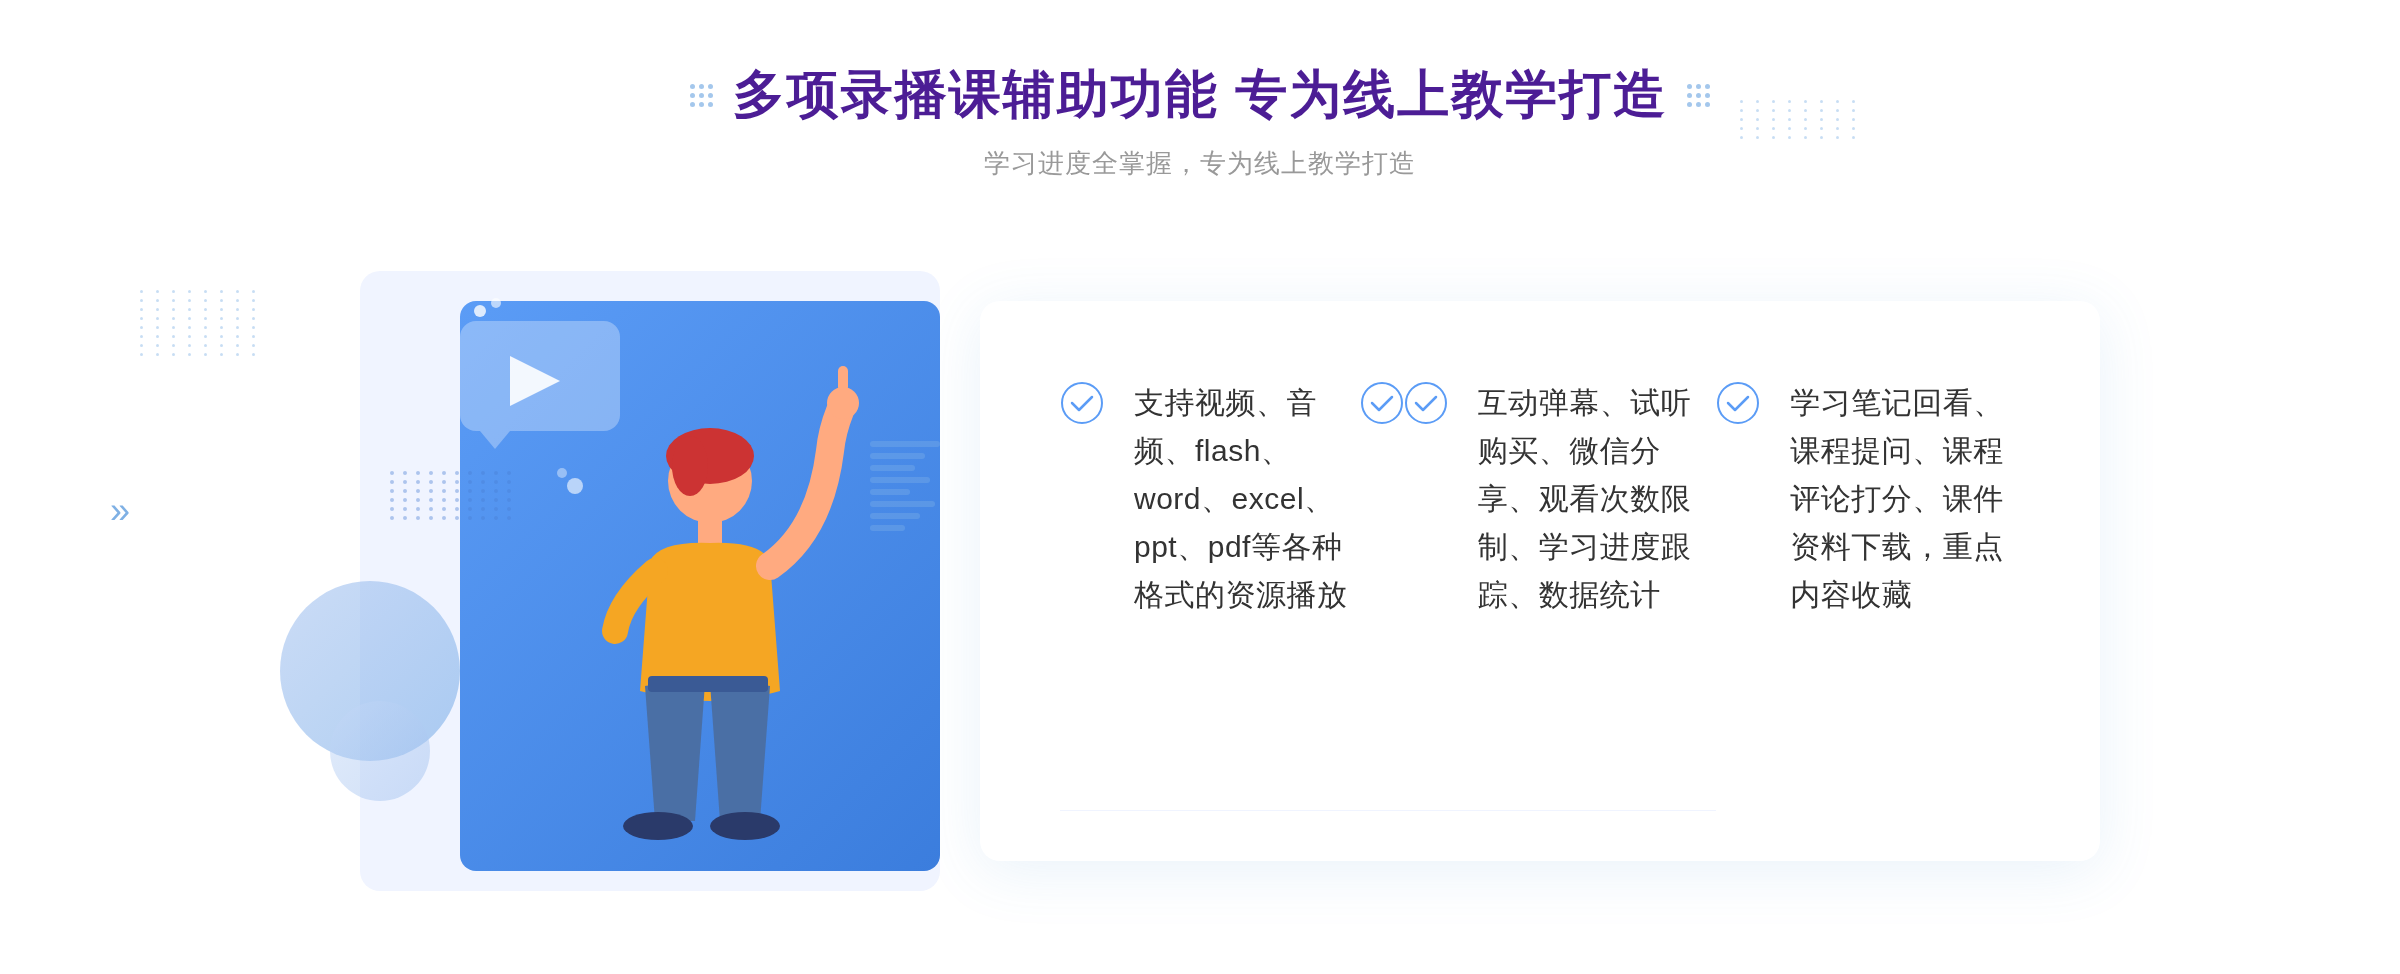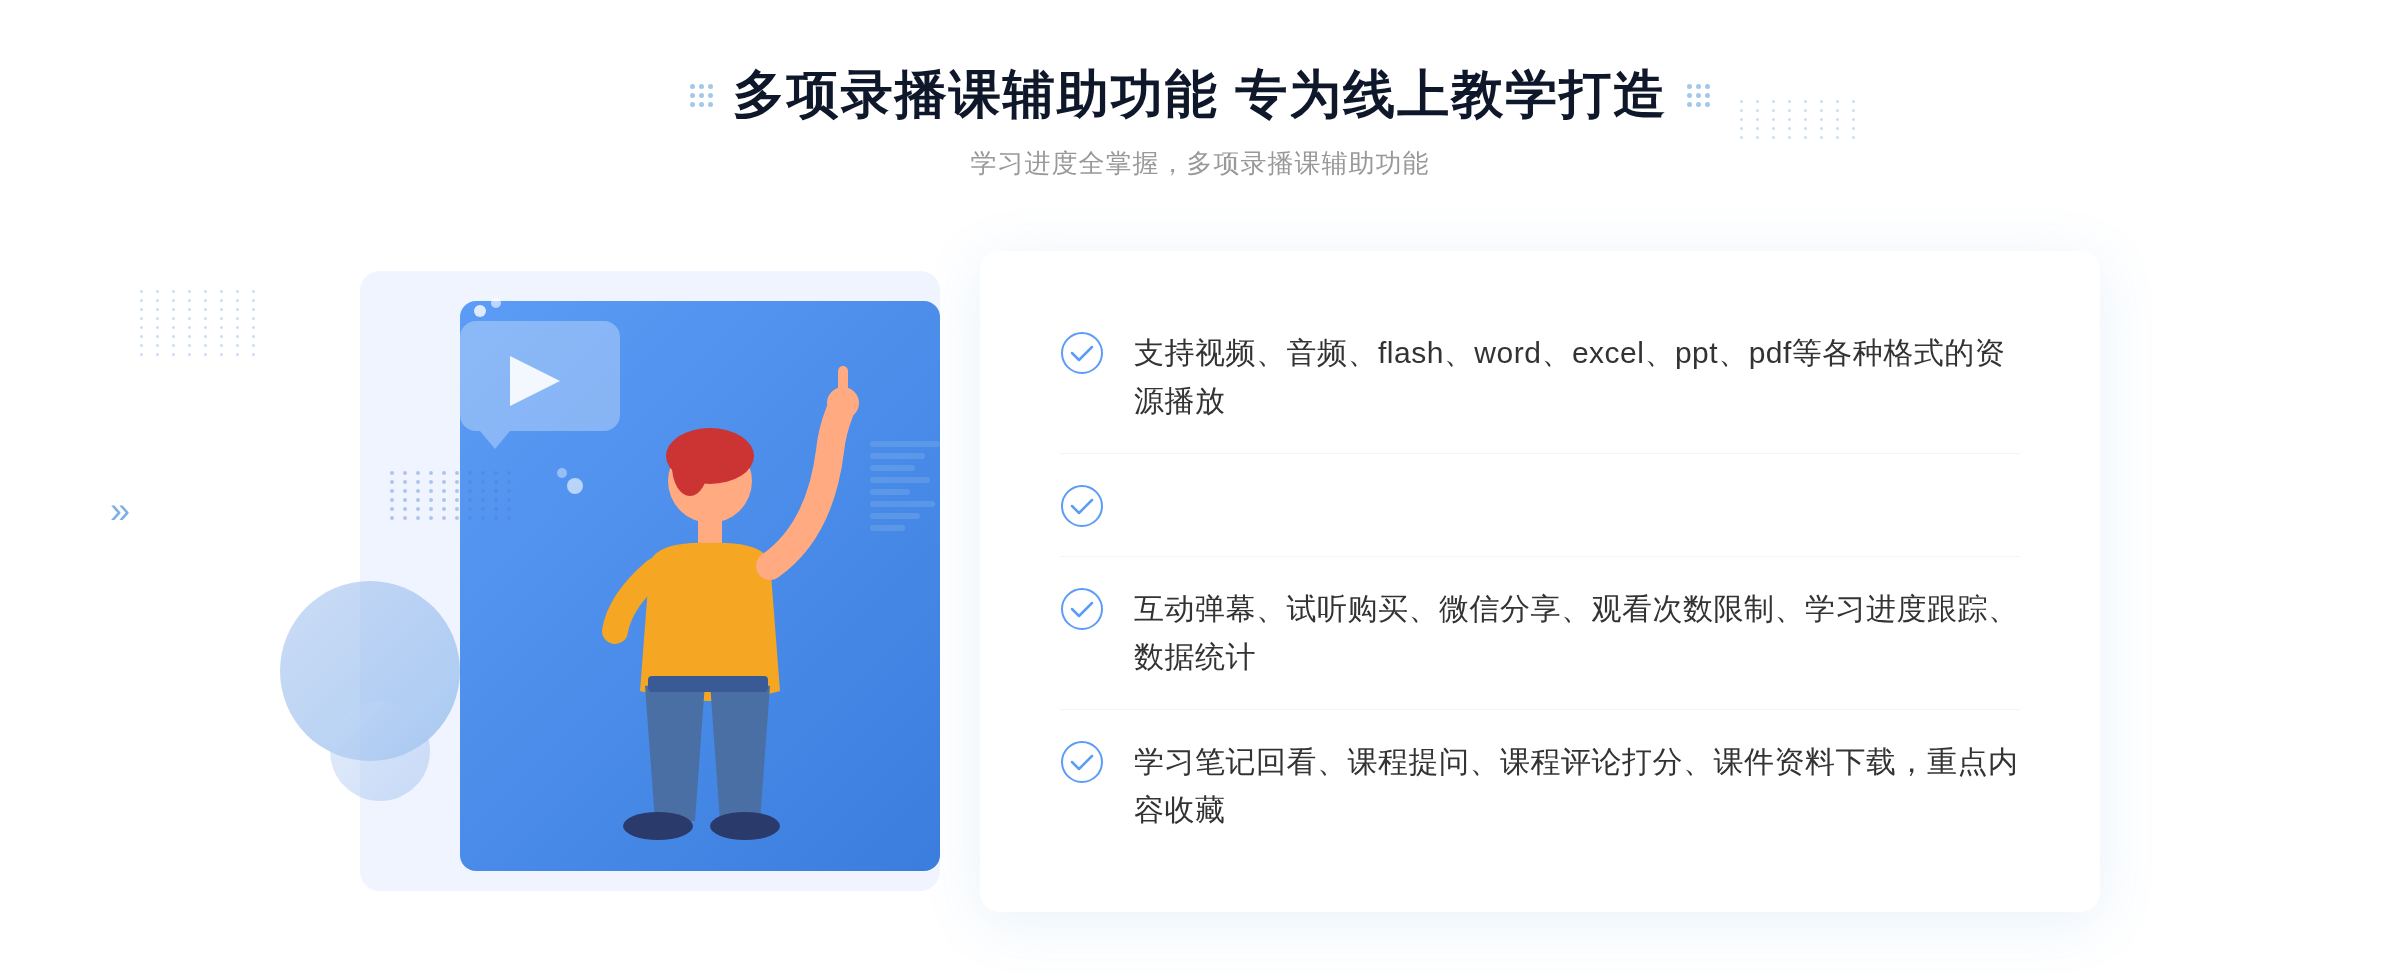--- a/index.html
+++ b/index.html
@@ -98,21 +98,21 @@
 
     .header-dot-group {
       display: grid;
       grid-template-columns: repeat(3, 5px);
       gap: 4px;
     }
 
     .title {
       font-size: 52px;
       font-weight: 600;
-      color: #0f172a;
+      color: #4c1d95;
       letter-spacing: 2px;
     }
 
     .subtitle {
       font-size: 26px;
       color: #999999;
       margin-top: 16px;
       letter-spacing: 1px;
     }
 
@@ -217,21 +217,21 @@
 
     
     .features-panel {
       flex: 1;
       background: white;
       border-radius: 20px;
       padding: 50px 80px;
       box-shadow: 0 10px 60px rgba(74, 144, 217, 0.12);
       min-height: 560px;
       display: flex;
-      flex-direction: column;
+      flex-direction: row;
       justify-content: space-around;
     }
 
     .feature-item {
       display: flex;
       align-items: flex-start;
       gap: 30px;
       padding: 28px 0;
     }
 
@@ -402,21 +402,21 @@
           <div class="header-dot"></div>
           <div class="header-dot"></div>
         <div class="header-dot"></div>
           <div class="header-dot"></div>
           <div class="header-dot"></div>
         <div class="header-dot"></div>
           <div class="header-dot"></div>
           <div class="header-dot"></div>
       </div>
     </div>
-    <p class="subtitle">学习进度全掌握，多项录播课辅助功能</p>
+    <p class="subtitle">学习进度全掌握，专为线上教学打造</p>
   </div>
 
   <div class="main-content">
 
     <div class="illustration-area">
       <div class="bg-card-white"></div>
       <div class="bg-card-blue"></div>
 
       <div class="circle-large"></div>
       <div class="circle-small"></div>

